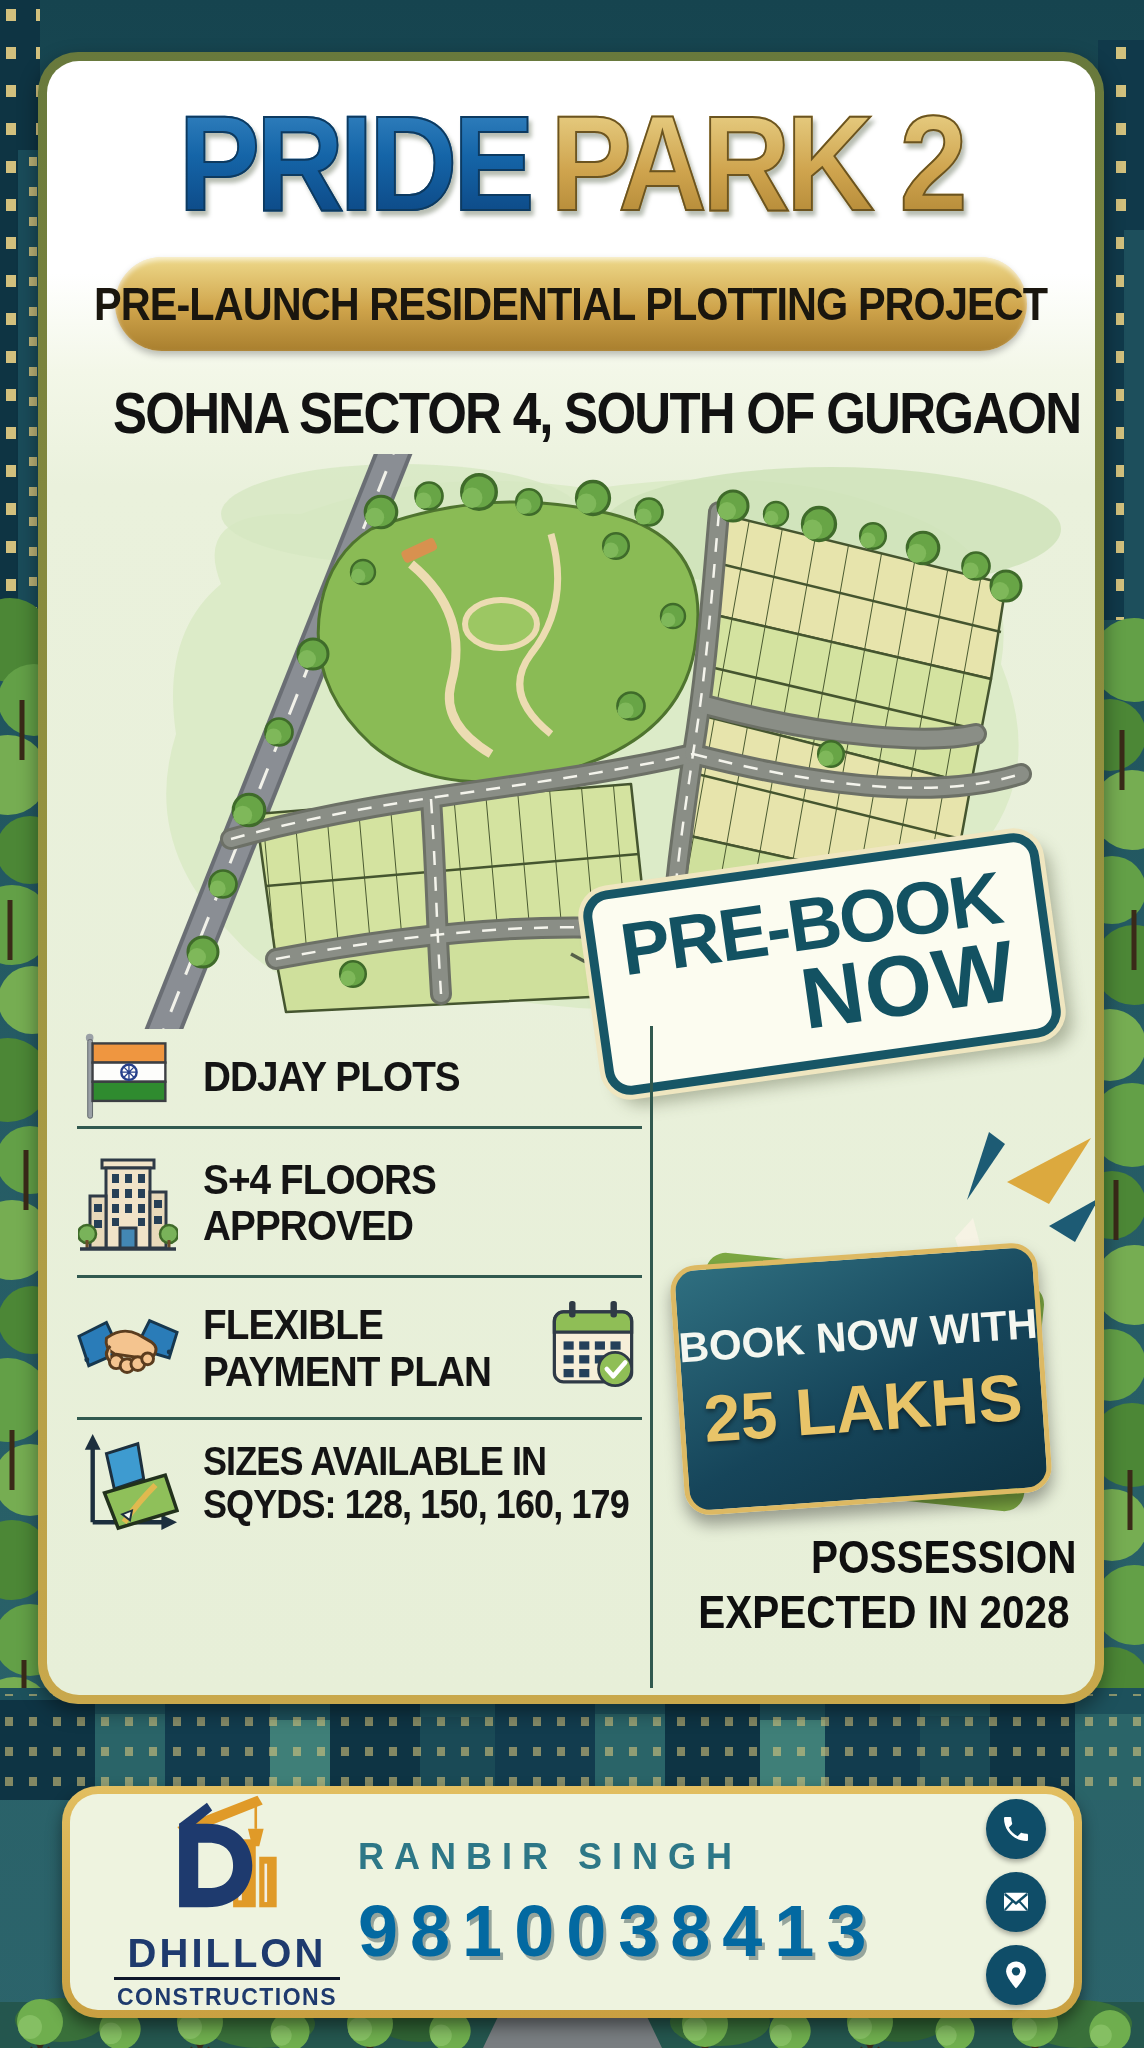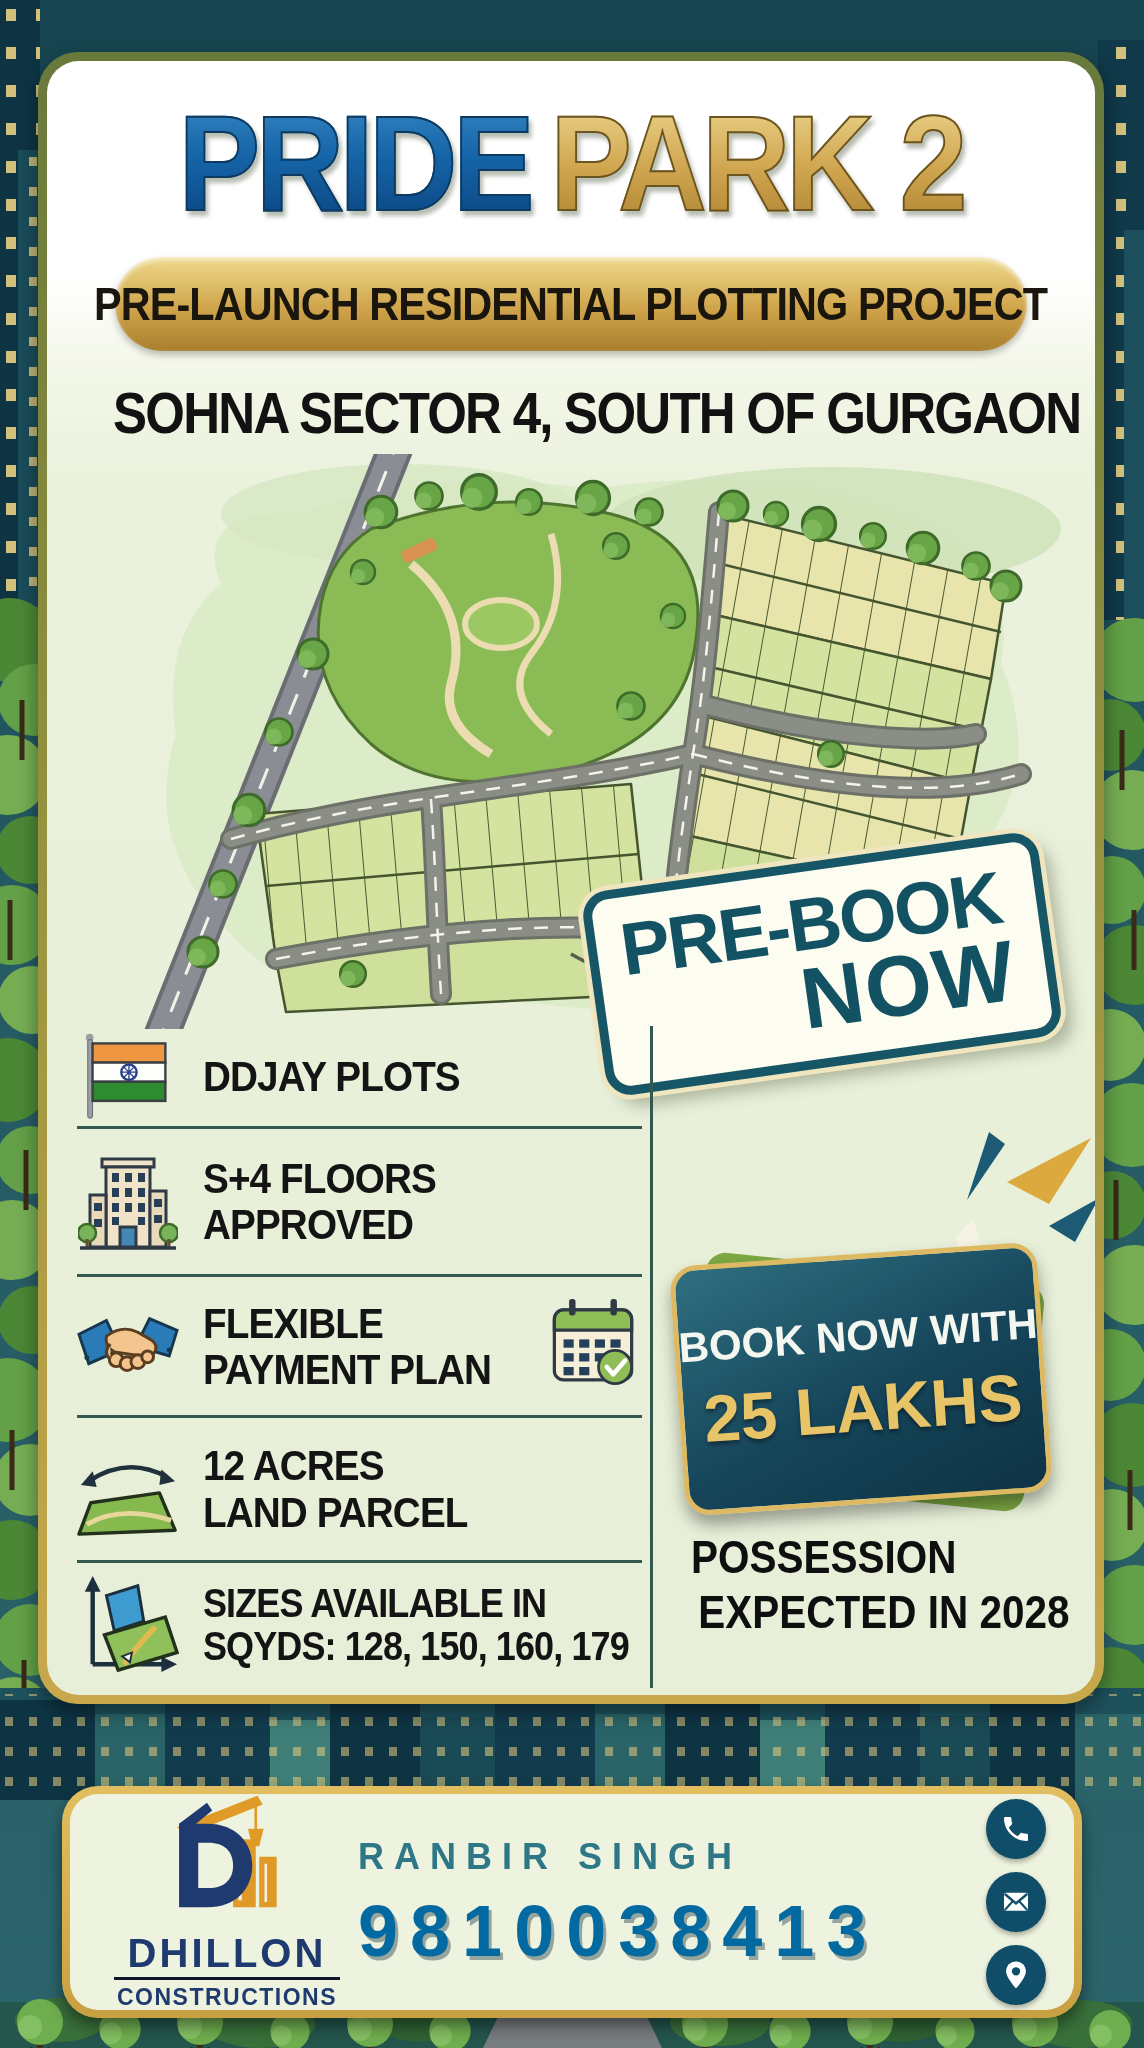--- a/index.html
+++ b/index.html
@@ -70,21 +70,21 @@
   .offer-back{position:absolute;left:22px;top:242px;width:340px;height:228px;
     background:#7ca742;border-radius:20px;transform:rotate(6deg);}
   .offer-badge{position:absolute;left:4px;top:228px;width:368px;height:250px;box-sizing:border-box;
     transform:rotate(-4deg);border:5px solid #ddb963;border-radius:26px;
     background:linear-gradient(155deg,#2f6f80 0%,#16455a 55%,#0e3344 100%);
     box-shadow:0 10px 16px rgba(0,0,0,.35);
     display:flex;flex-direction:column;align-items:center;justify-content:center;gap:10px;}
   .offer-badge .o1{font-size:42px;font-weight:800;color:#f4f7f0;white-space:nowrap;}
   .offer-badge .o2{font-size:66px;font-weight:900;color:#e8c469;white-space:nowrap;
     text-shadow:0 3px 4px rgba(0,0,0,.4);}
-  .possession{padding-top:26px;text-align:left;font-size:46px;font-weight:900;color:#0f0f0f;line-height:1.2;}
+  .possession{padding-top:26px;text-align:right;font-size:46px;font-weight:900;color:#0f0f0f;line-height:1.2;}
   .possession span{display:block;white-space:nowrap;}
   .possession .cond{display:inline-block;transform:scaleX(.88);}
 
   
   .footer-card{position:absolute;left:62px;top:1786px;width:1020px;height:232px;box-sizing:border-box;
     padding:8px;border-radius:36px;background:linear-gradient(180deg,#e2be60,#c9a041);
     box-shadow:0 8px 16px rgba(0,0,0,.45);}
   .footer-inner{height:100%;border-radius:28px;background:#eef3df;display:flex;align-items:center;
     padding:0 18px 0 26px;box-sizing:border-box;}
   .logo-block{width:262px;text-align:center;flex:none;}
@@ -441,35 +441,20 @@
                     <rect x="52" y="63" width="11" height="9"></rect>
                   <rect x="18" y="78" width="11" height="9"></rect>
                     <rect x="35" y="78" width="11" height="9"></rect>
                 </g>
                 <circle cx="74" cy="78" r="18" fill="#8fbe56" stroke="#2f3a46" stroke-width="3"></circle>
                 <path d="M65,78 l7,8 l13,-15" stroke="#ffffff" stroke-width="5" fill="none" stroke-linecap="round" stroke-linejoin="round"></path>
               </svg>
             </span>
           </div>
 
-          <div class="feat-row r4">
-            <span class="feat-icon">
-              <svg width="104" height="96" viewBox="0 0 104 96">
-                <path d="M12,40 Q52,14 92,36" stroke="#20303c" stroke-width="4.5" fill="none"></path>
-                <polygon points="4,44 16,30 20,46" fill="#20303c"></polygon>
-                <polygon points="100,40 86,28 84,44" fill="#20303c"></polygon>
-                <polygon points="14,62 84,52 100,90 2,94" fill="#86b94e" stroke="#22311c" stroke-width="3.5" stroke-linejoin="round"></polygon>
-                <path d="M10,84 Q45,64 96,80" stroke="#e5d79a" stroke-width="5" fill="none"></path>
-              </svg>
-            </span>
-            <span class="feat-text">
-              <span class="condl">12 ACRES</span>
-              <span class="condl">LAND PARCEL</span>
-            </span>
-          </div>
 
           <div class="feat-row r5">
             <span class="feat-icon">
               <svg width="104" height="104" viewBox="0 0 104 104">
                 <path d="M16,92 V14" stroke="#1c2f3e" stroke-width="4.5"></path>
                 <polygon points="16,2 8,18 24,18" fill="#1c2f3e"></polygon>
                 <path d="M16,92 H92" stroke="#1c2f3e" stroke-width="4.5"></path>
                 <polygon points="102,92 86,84 86,100" fill="#1c2f3e"></polygon>
                 <polygon points="30,22 62,12 68,48 38,58" fill="#3e9bd0" stroke="#1c2f3e" stroke-width="3"></polygon>
                 <polygon points="28,62 90,44 102,80 42,98" fill="#8fc05a" stroke="#22311c" stroke-width="3.5"></polygon>

